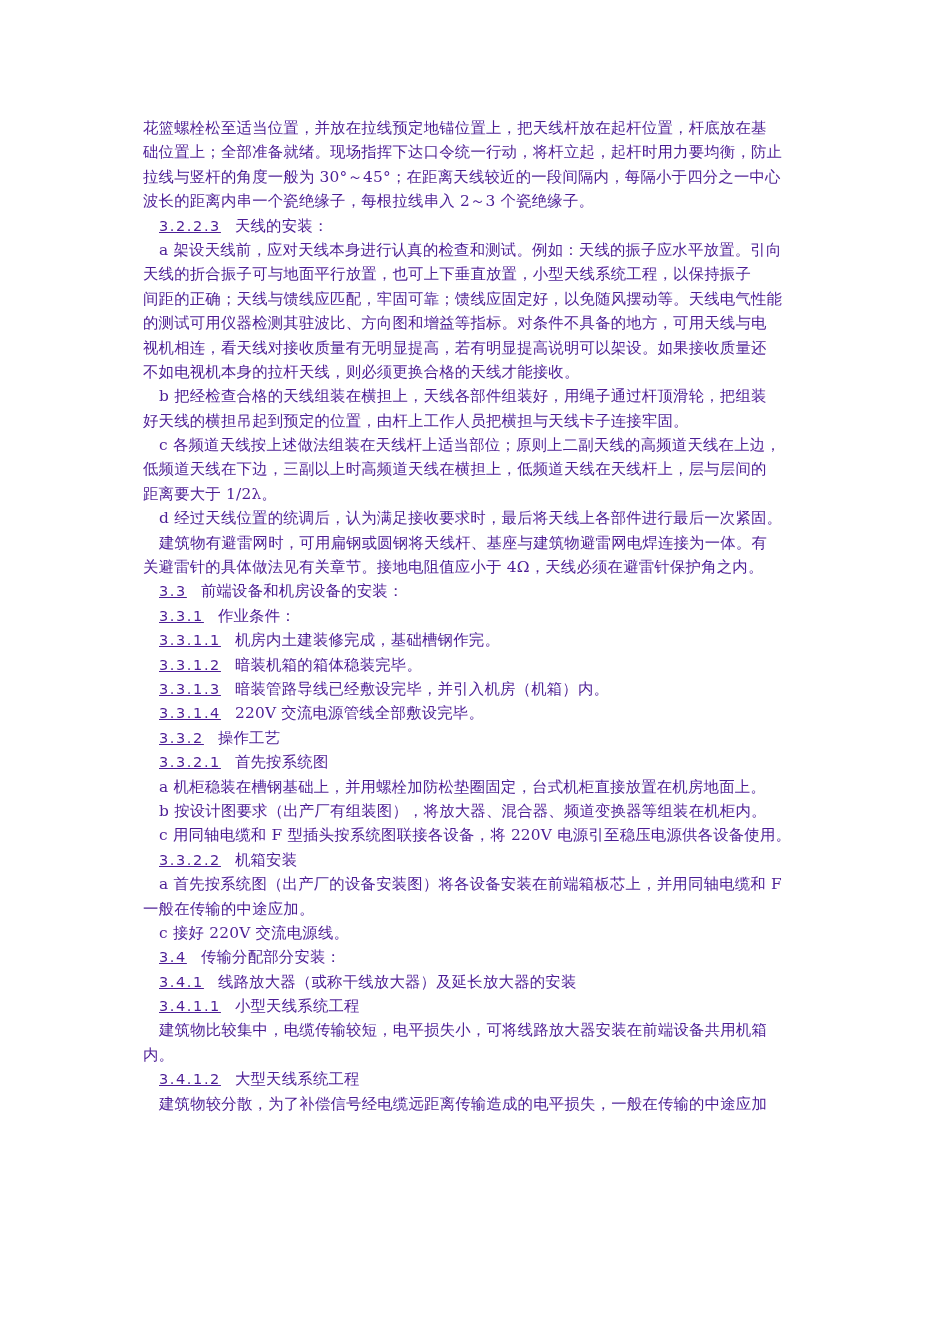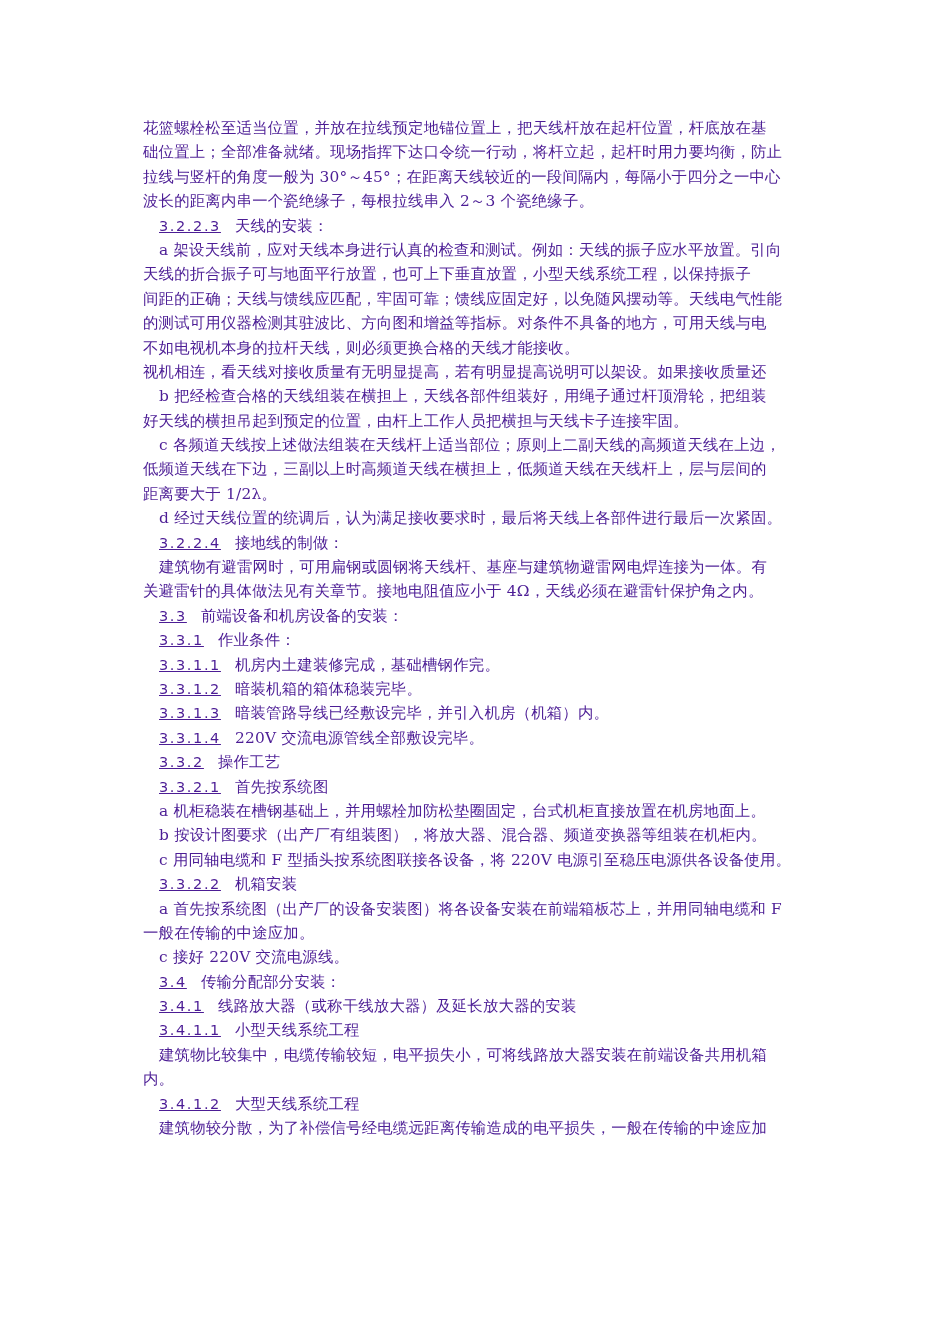--- a/index.html
+++ b/index.html
@@ -19,29 +19,28 @@
 <div class="page">
   <div class="line">花篮螺栓松至适当位置，并放在拉线预定地锚位置上，把天线杆放在起杆位置，杆底放在基</div>
   <div class="line">础位置上；全部准备就绪。现场指挥下达口令统一行动，将杆立起，起杆时用力要均衡，防止</div>
   <div class="line">拉线与竖杆的角度一般为 30°～45°；在距离天线较近的一段间隔内，每隔小于四分之一中心</div>
   <div class="line">波长的距离内串一个瓷绝缘子，每根拉线串入 2～3 个瓷绝缘子。</div>
   <div class="line indent"><span class="num">3.2.2.3</span><span>天线的安装：</span></div>
   <div class="line indent">a 架设天线前，应对天线本身进行认真的检查和测试。例如：天线的振子应水平放置。引向</div>
   <div class="line">天线的折合振子可与地面平行放置，也可上下垂直放置，小型天线系统工程，以保持振子</div>
   <div class="line">间距的正确；天线与馈线应匹配，牢固可靠；馈线应固定好，以免随风摆动等。天线电气性能</div>
   <div class="line">的测试可用仪器检测其驻波比、方向图和增益等指标。对条件不具备的地方，可用天线与电</div>
+  <div class="line">视机相连，看天线对接收质量有无明显提高，若有明显提高说明可以架设。如果接收质量还</div>
   <div class="line">不如电视机本身的拉杆天线，则必须更换合格的天线才能接收。</div>
-  <div class="line">视机相连，看天线对接收质量有无明显提高，若有明显提高说明可以架设。如果接收质量还</div>
   <div class="line indent">b 把经检查合格的天线组装在横担上，天线各部件组装好，用绳子通过杆顶滑轮，把组装</div>
   <div class="line">好天线的横担吊起到预定的位置，由杆上工作人员把横担与天线卡子连接牢固。</div>
   <div class="line indent">c 各频道天线按上述做法组装在天线杆上适当部位；原则上二副天线的高频道天线在上边，</div>
   <div class="line">低频道天线在下边，三副以上时高频道天线在横担上，低频道天线在天线杆上，层与层间的</div>
   <div class="line">距离要大于 1/2λ。</div>
   <div class="line indent">d 经过天线位置的统调后，认为满足接收要求时，最后将天线上各部件进行最后一次紧固。</div>
-  <div class="line indent"><span class="num">3.2.2.4</span><span>接地线的制做：</span></div>
   <div class="line indent">建筑物有避雷网时，可用扁钢或圆钢将天线杆、基座与建筑物避雷网电焊连接为一体。有</div>
   <div class="line">关避雷针的具体做法见有关章节。接地电阻值应小于 4Ω，天线必须在避雷针保护角之内。</div>
   <div class="line indent"><span class="num">3.3</span><span>前端设备和机房设备的安装：</span></div>
   <div class="line indent"><span class="num">3.3.1</span><span>作业条件：</span></div>
   <div class="line indent"><span class="num">3.3.1.1</span><span>机房内土建装修完成，基础槽钢作完。</span></div>
   <div class="line indent"><span class="num">3.3.1.2</span><span>暗装机箱的箱体稳装完毕。</span></div>
   <div class="line indent"><span class="num">3.3.1.3</span><span>暗装管路导线已经敷设完毕，并引入机房（机箱）内。</span></div>
   <div class="line indent"><span class="num">3.3.1.4</span><span>220V 交流电源管线全部敷设完毕。</span></div>
   <div class="line indent"><span class="num">3.3.2</span><span>操作工艺</span></div>
   <div class="line indent"><span class="num">3.3.2.1</span><span>首先按系统图</span></div>

